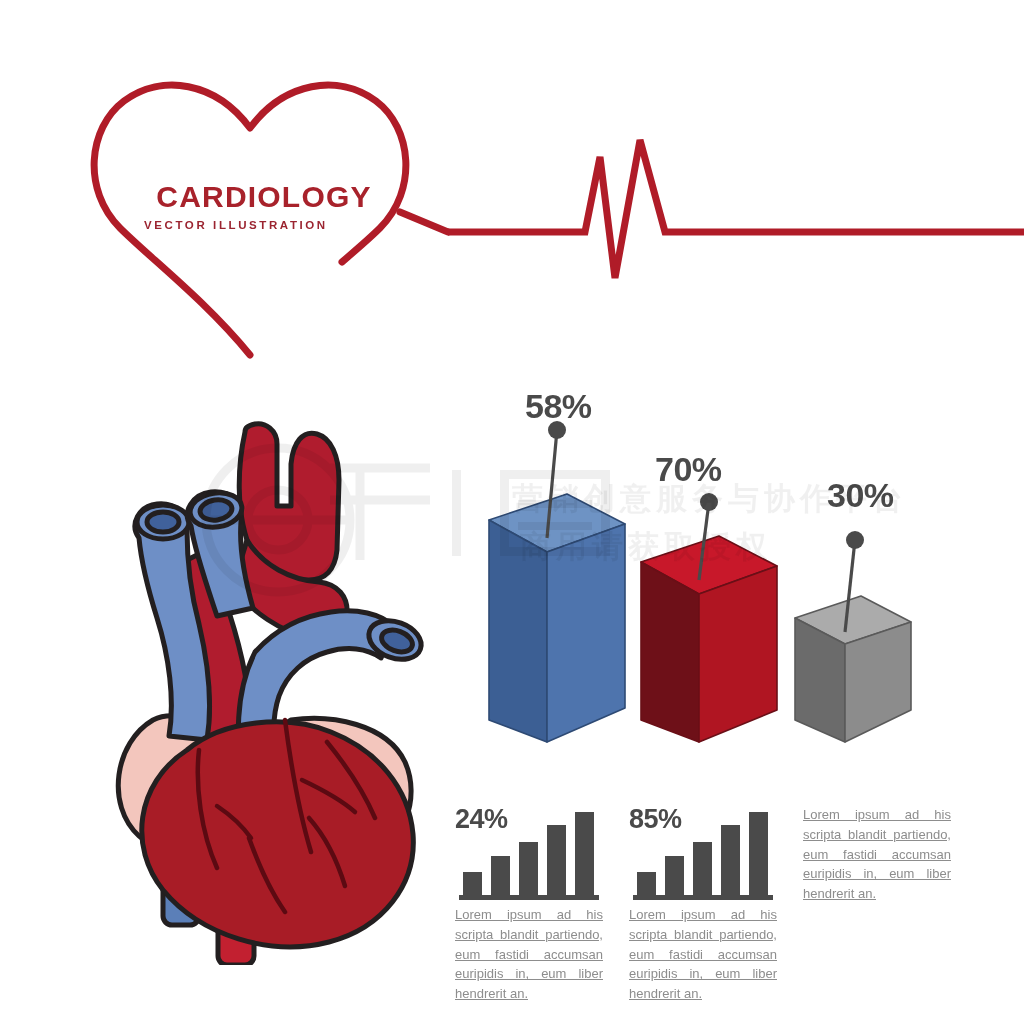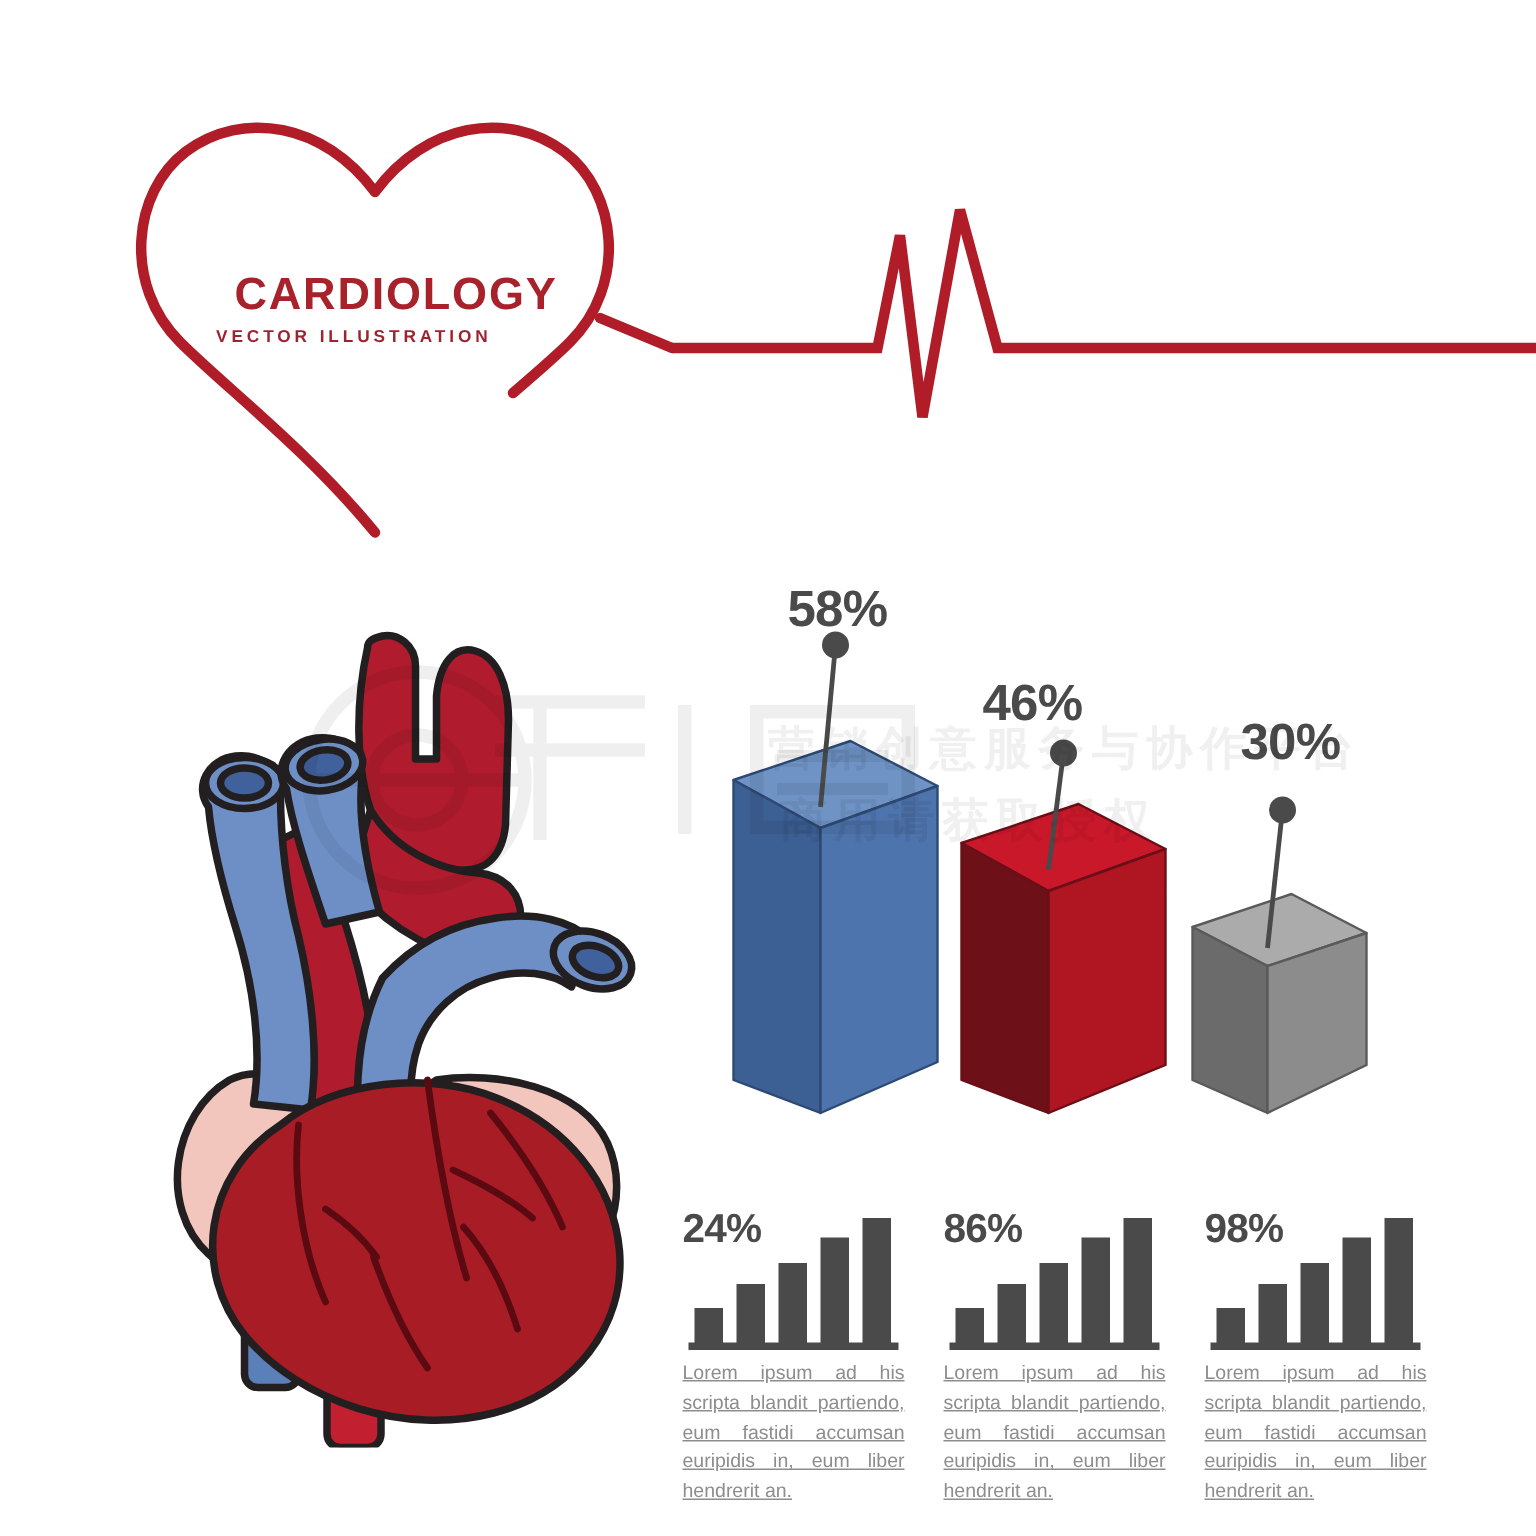--- a/index.html
+++ b/index.html
@@ -152,21 +152,21 @@
       <g stroke="#5A5A5A" stroke-width="1.6" stroke-linejoin="round">
         <polygon points="340,228 406,206 456,232 390,254" fill="#ABABAB"></polygon>
         <polygon points="340,228 390,254 390,352 340,330" fill="#6B6B6B"></polygon>
         <polygon points="390,254 456,232 456,320 390,352" fill="#8C8C8C"></polygon>
       </g>
       <line x1="400" y1="150" x2="390" y2="242" stroke="#4A4A4A" stroke-width="3.2"></line>
       <circle cx="400" cy="150" r="9" fill="#4A4A4A"></circle>
     </svg>
 
     <div class="pct-label" style="left:70px;top:-1px;">58%</div>
-    <div class="pct-label" style="left:200px;top:62px;">46%</div>
+    <div class="pct-label" style="left:200px;top:62px;">70%</div>
     <div class="pct-label" style="left:372px;top:88px;">30%</div>
   </div>
 
   <div id="stats-row">
 
     <div class="stat-card">
       <div class="stat-chart">
         <div class="stat-pct">24%</div>
         <svg width="152" height="100" viewBox="0 0 152 100">
           <g fill="#4A4A4A">
@@ -177,49 +177,36 @@
             <rect x="120" y="12" width="19" height="84"></rect>
           </g>
           <rect x="4" y="95" width="140" height="5" fill="#4A4A4A"></rect>
         </svg>
       </div>
       <div class="stat-desc">Lorem ipsum ad his scripta blandit partiendo, eum fastidi accumsan euripidis in, eum liber hendrerit an.</div>
     </div>
 
     <div class="stat-card">
       <div class="stat-chart">
-        <div class="stat-pct">86%</div>
+        <div class="stat-pct">85%</div>
         <svg width="152" height="100" viewBox="0 0 152 100">
           <g fill="#4A4A4A">
             <rect x="8" y="72" width="19" height="24"></rect>
             <rect x="36" y="56" width="19" height="40"></rect>
             <rect x="64" y="42" width="19" height="54"></rect>
             <rect x="92" y="25" width="19" height="71"></rect>
             <rect x="120" y="12" width="19" height="84"></rect>
           </g>
           <rect x="4" y="95" width="140" height="5" fill="#4A4A4A"></rect>
         </svg>
       </div>
       <div class="stat-desc">Lorem ipsum ad his scripta blandit partiendo, eum fastidi accumsan euripidis in, eum liber hendrerit an.</div>
     </div>
 
     <div class="stat-card">
-      <div class="stat-chart">
-        <div class="stat-pct">98%</div>
-        <svg width="152" height="100" viewBox="0 0 152 100">
-          <g fill="#4A4A4A">
-            <rect x="8" y="72" width="19" height="24"></rect>
-            <rect x="36" y="56" width="19" height="40"></rect>
-            <rect x="64" y="42" width="19" height="54"></rect>
-            <rect x="92" y="25" width="19" height="71"></rect>
-            <rect x="120" y="12" width="19" height="84"></rect>
-          </g>
-          <rect x="4" y="95" width="140" height="5" fill="#4A4A4A"></rect>
-        </svg>
-      </div>
       <div class="stat-desc">Lorem ipsum ad his scripta blandit partiendo, eum fastidi accumsan euripidis in, eum liber hendrerit an.</div>
     </div>
 
   </div>
 
   <div id="watermark">
     <svg width="1024" height="1024" viewBox="0 0 1024 1024">
       <g opacity="0.06" fill="none" stroke="#000" stroke-width="9">
         <circle cx="278" cy="520" r="72"></circle>
         <circle cx="278" cy="520" r="30"></circle>

